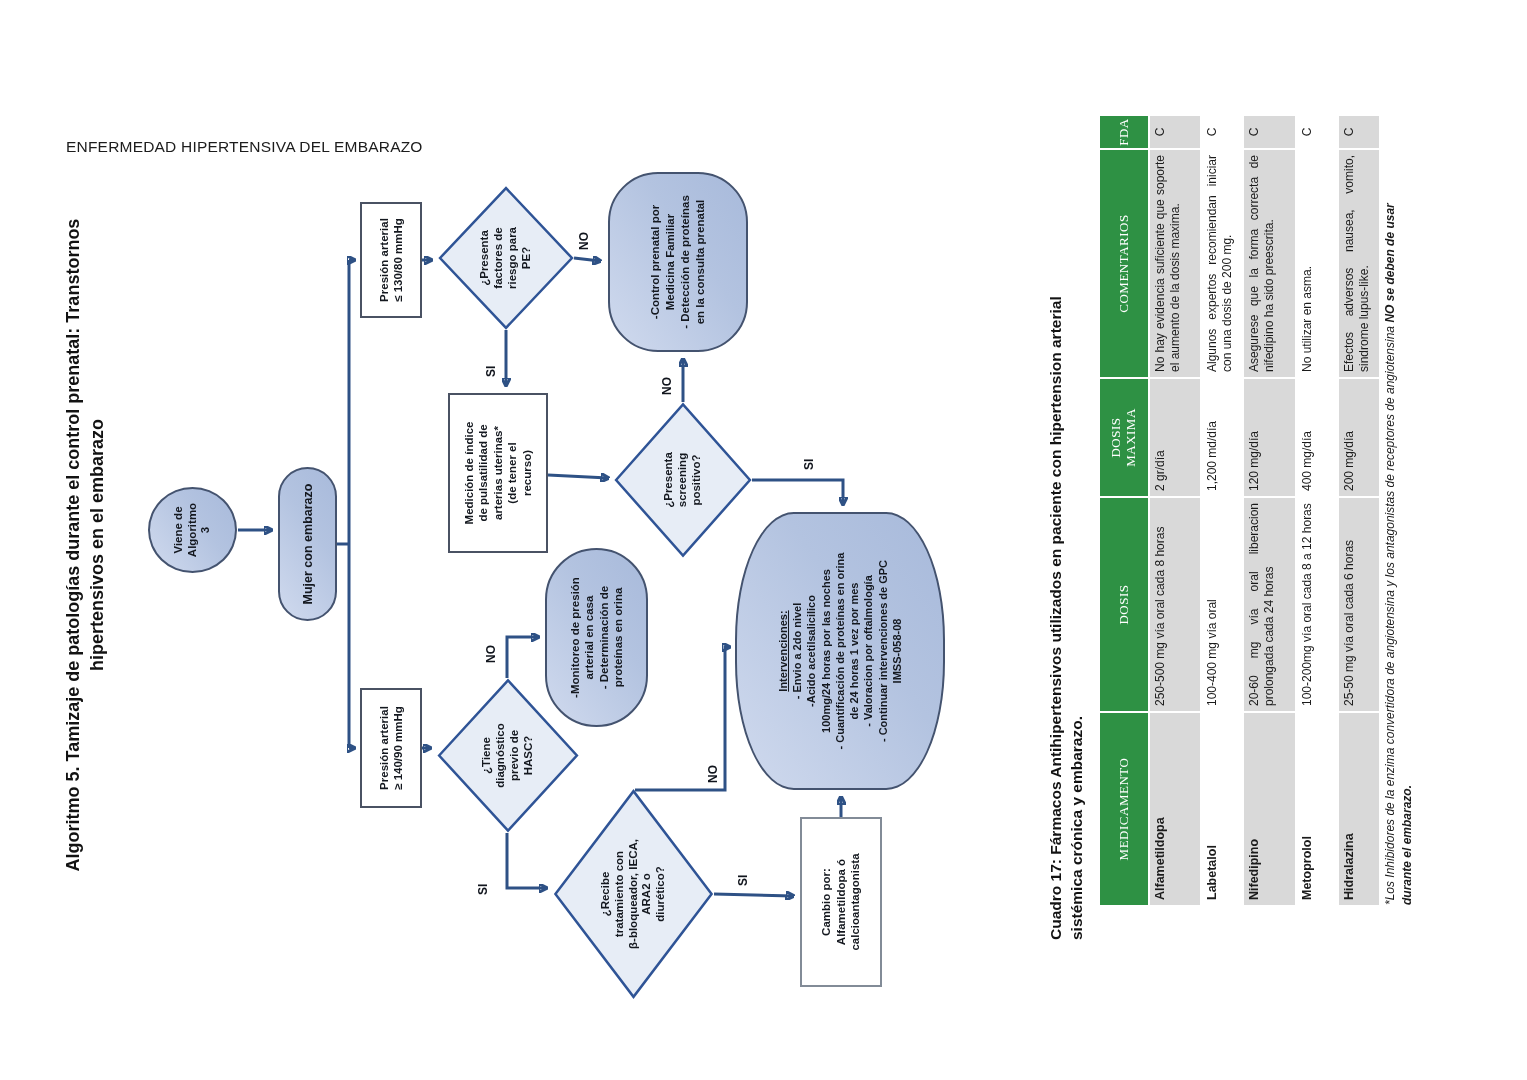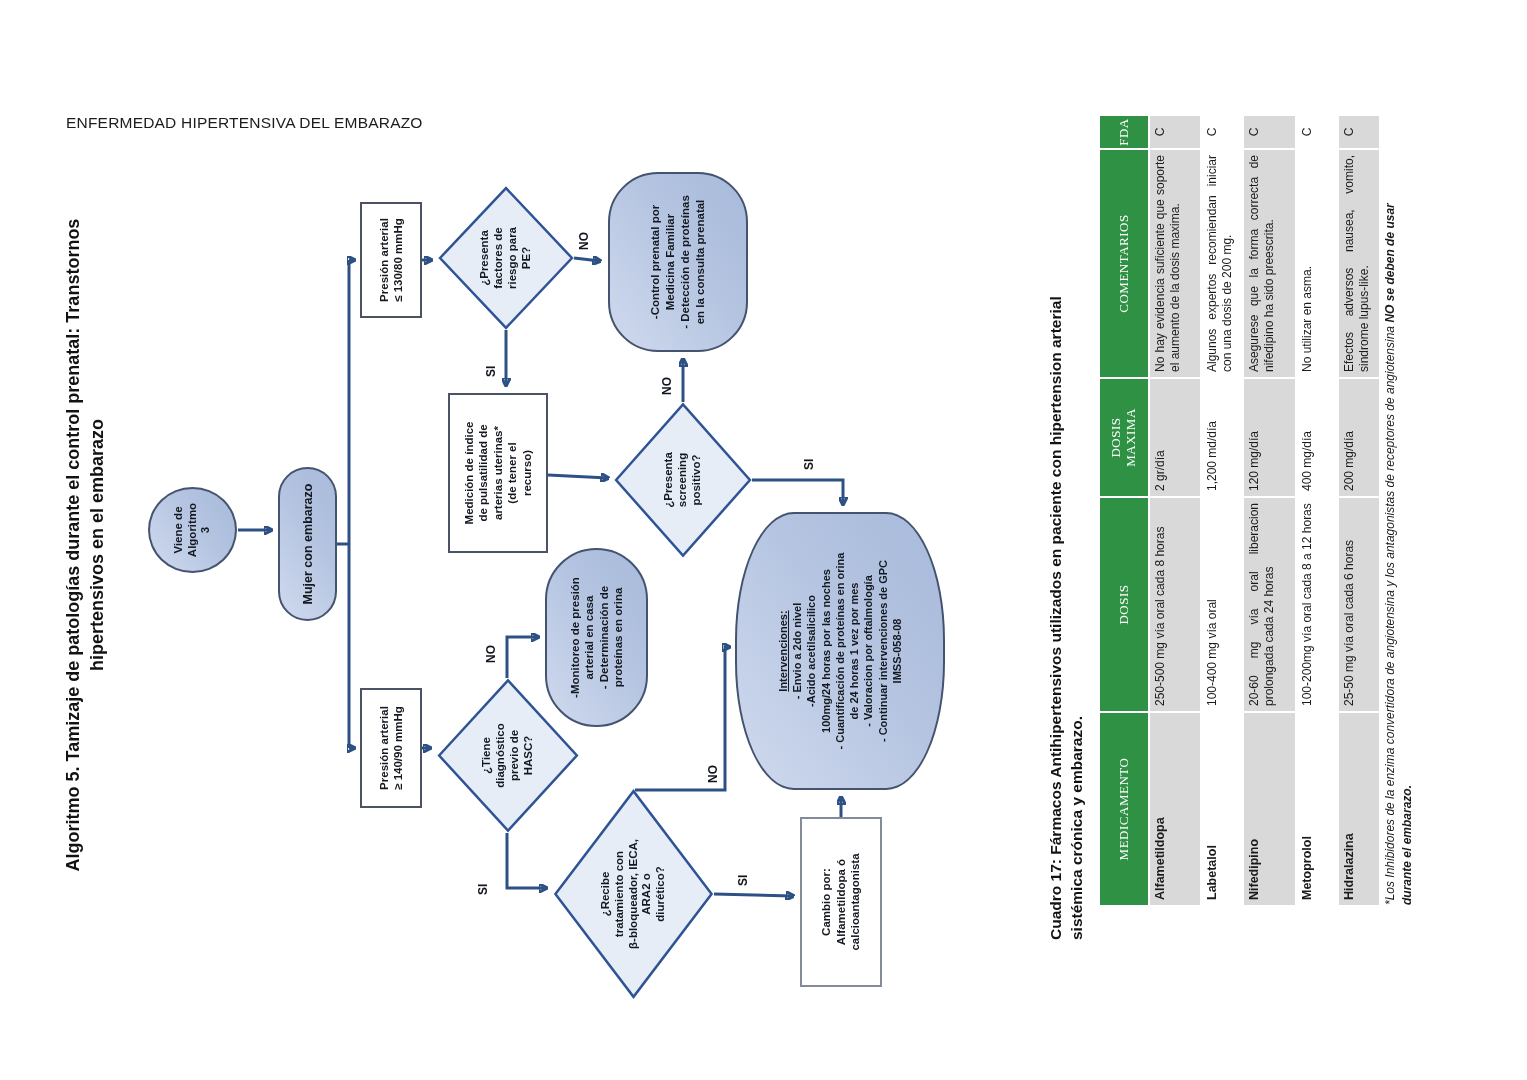--- a/index.html
+++ b/index.html
@@ -1,18 +1,18 @@
 <!DOCTYPE html>
 <html><head>
 <meta charset="utf-8">
 <style>
   html,body{margin:0;padding:0;background:#ffffff;width:1527px;height:1080px;overflow:hidden;
             font-family:"Liberation Sans",sans-serif;}
   .page{position:relative;width:1527px;height:1080px;background:#fff;}
-  .doc-header{position:absolute;left:66px;top:114px;font-size:15.5px;color:#1c1c1c;letter-spacing:.2px;}
+  .doc-header{position:absolute;left:66px;top:138px;font-size:15.5px;color:#1c1c1c;letter-spacing:.2px;}
 
   
   .rotated{position:absolute;left:60px;top:1015px;width:910px;height:1372px;
            transform:rotate(-90deg);transform-origin:0 0;}
 
   .fig-title{position:absolute;left:55px;top:2px;width:830px;text-align:center;
              font-weight:bold;font-size:18px;color:#121212;line-height:1.32;}
 
   
   .node{position:absolute;display:flex;align-items:center;justify-content:center;

